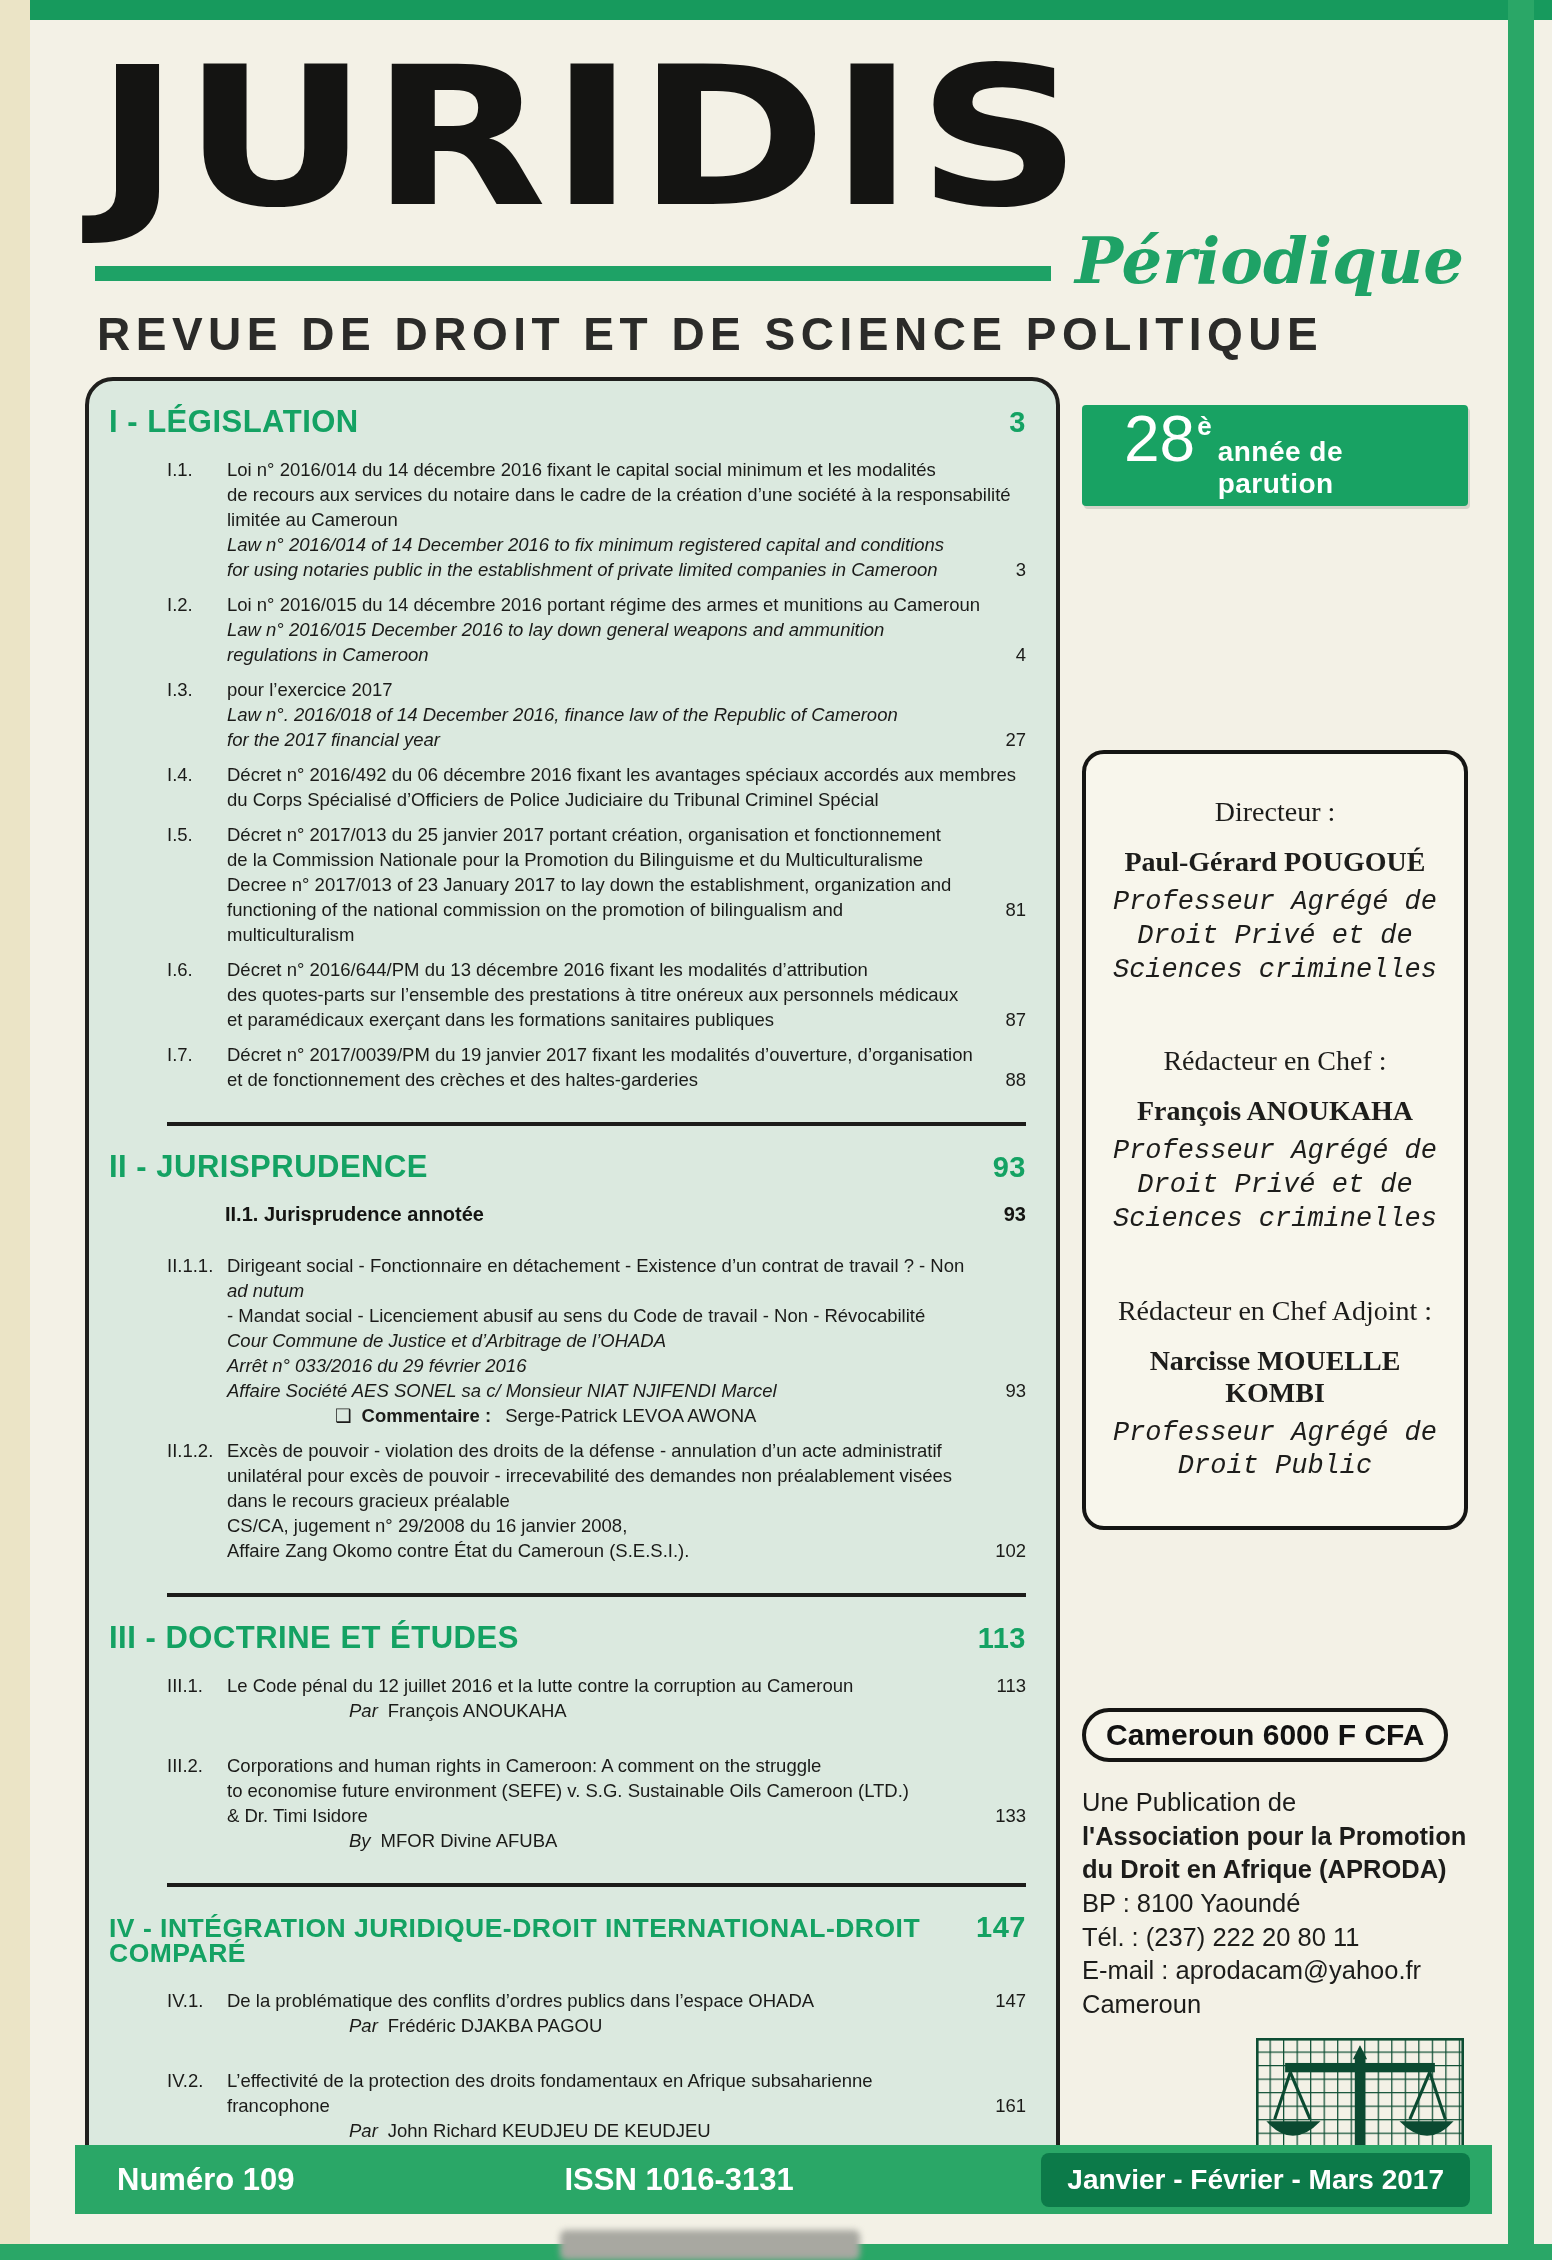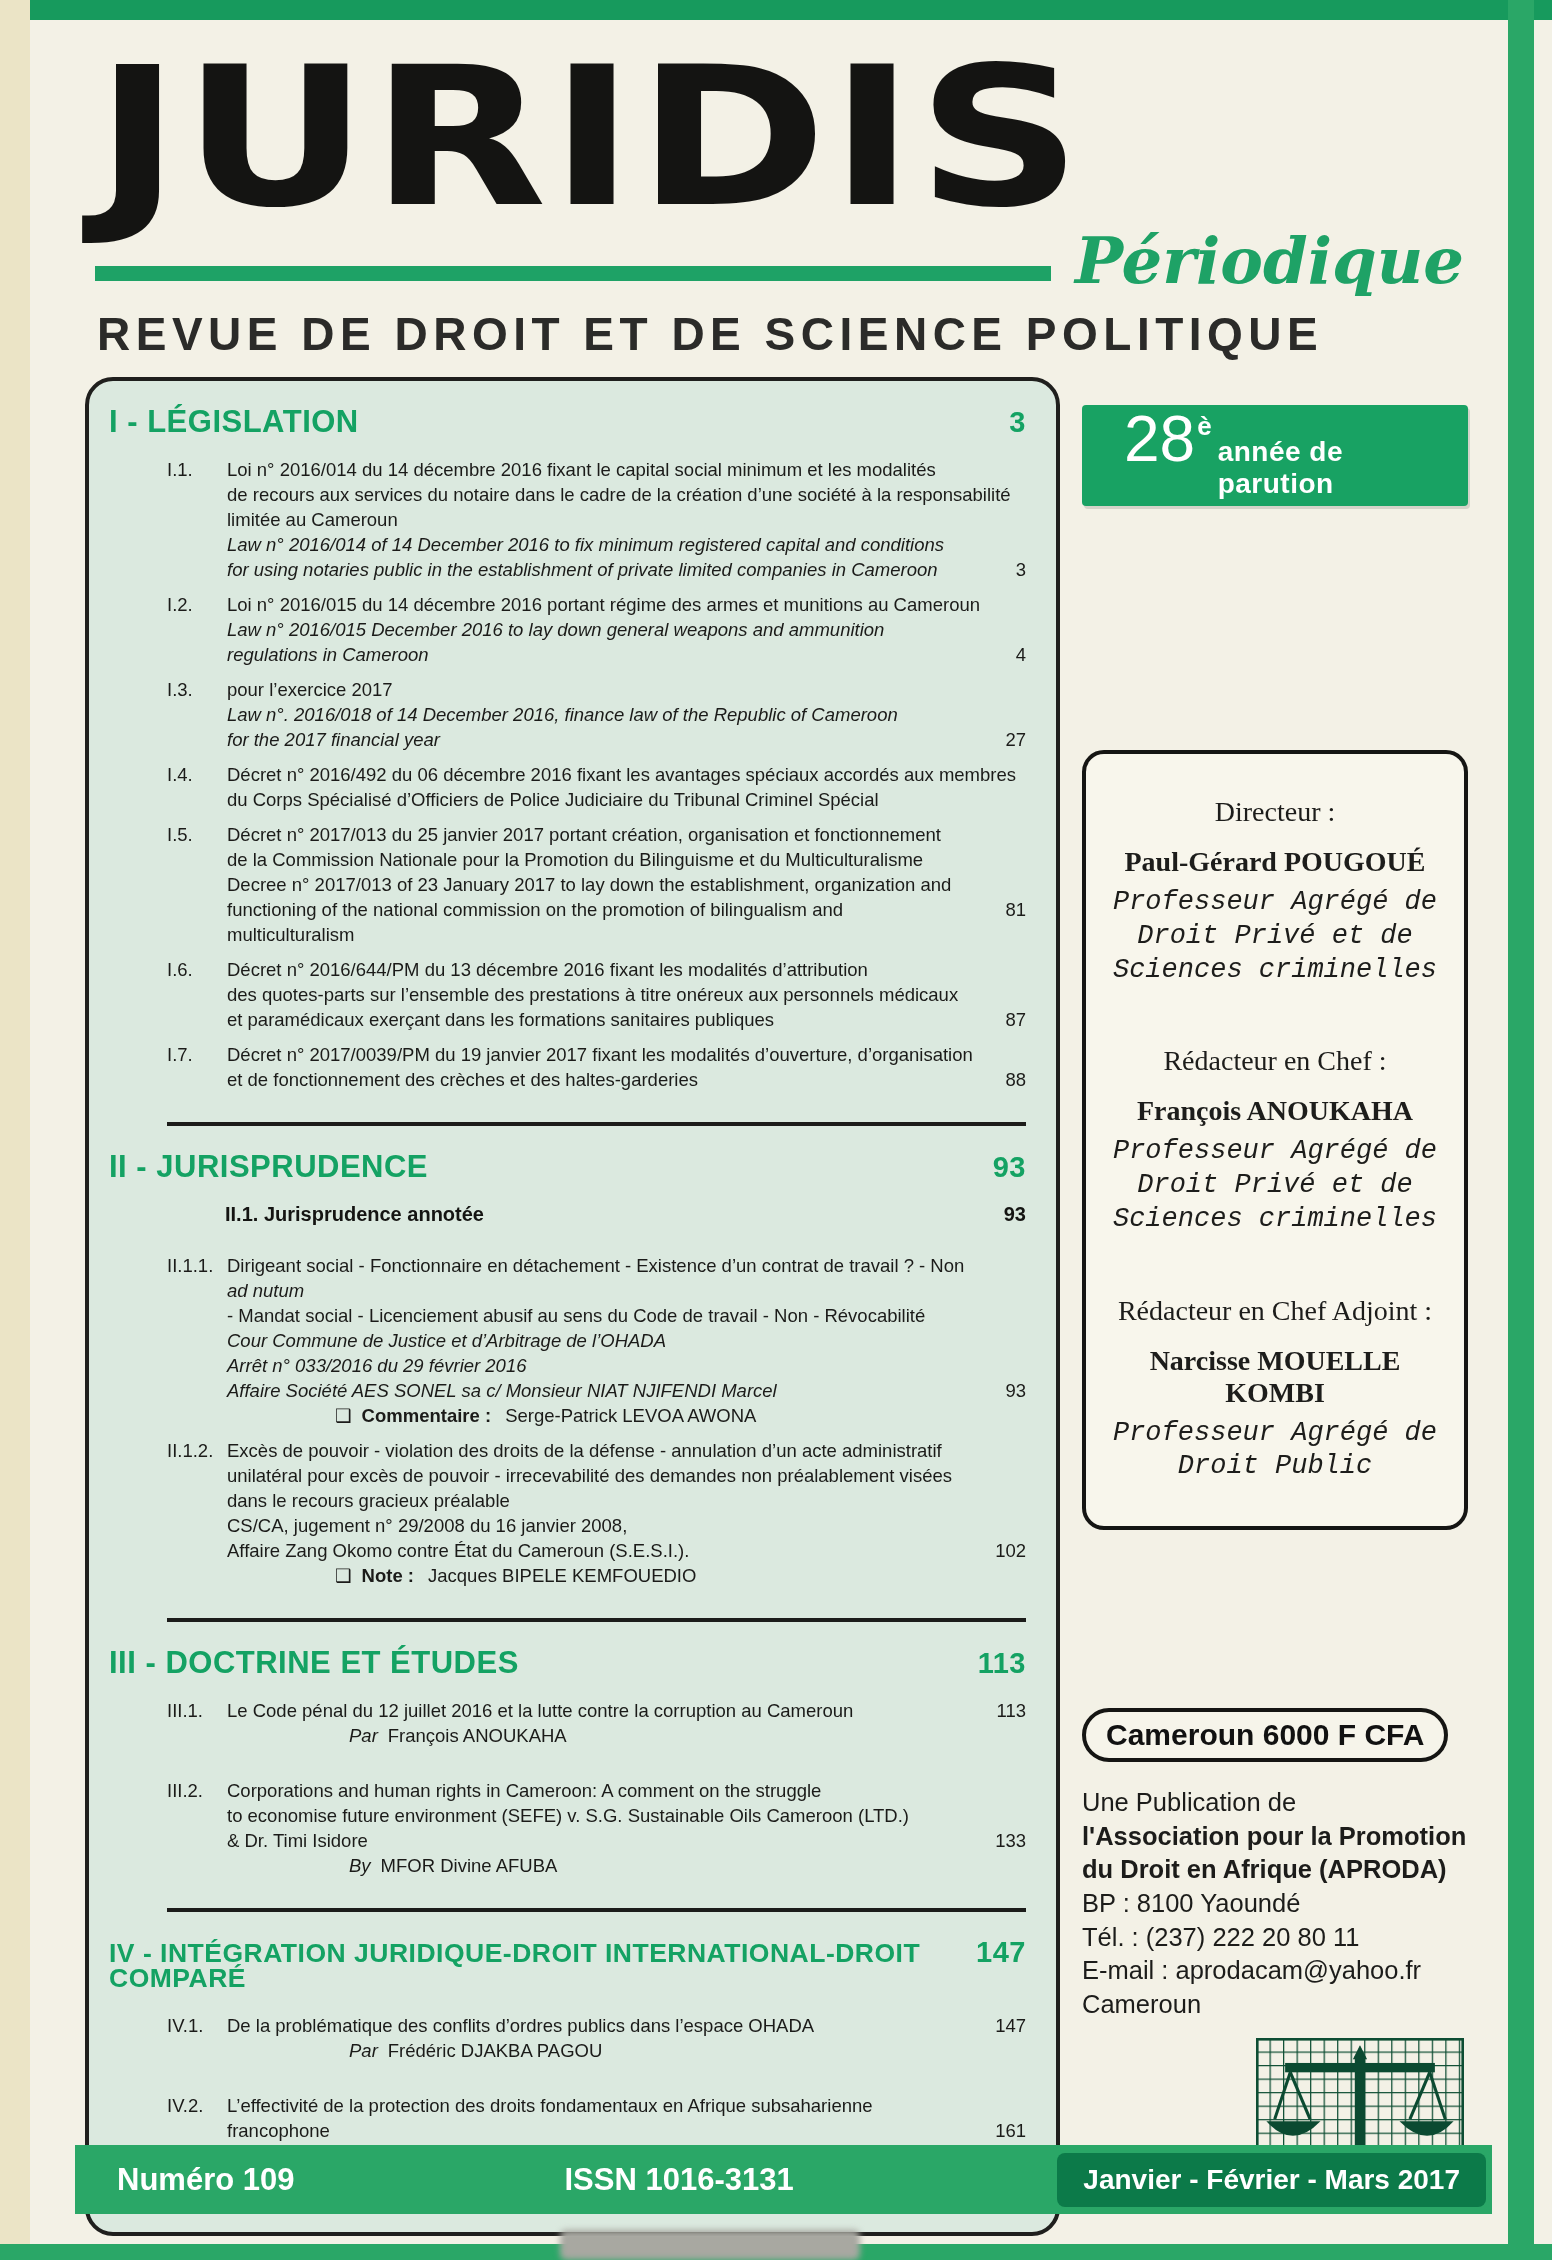--- a/index.html
+++ b/index.html
@@ -65,21 +65,21 @@
               padding:6px 20px;font-size:30px;font-weight:bold;color:#111;background:#f6f4ea;white-space:nowrap;}
   .publisher{margin-top:24px;font-size:25.5px;line-height:1.32;color:#1c1c1a;}
   .publisher .b{font-weight:bold;}
   .logo-wrap{margin-top:16px;display:flex;justify-content:flex-end;padding-right:4px;}
 
   
   .footer{position:absolute;left:75px;right:60px;bottom:46px;height:69px;background:#2aa767;
           display:flex;align-items:center;color:#fff;font-weight:bold;}
   .footer .issue{font-size:31px;margin-left:42px;}
   .footer .issn{font-size:31px;margin-left:270px;}
-  .footer .period-patch{margin-left:auto;margin-right:6px;background:#0c7a49;border-radius:8px;
+  .footer .period-patch{margin-left:auto;margin-right:22px;background:#0c7a49;border-radius:8px;
           height:54px;display:flex;align-items:center;padding:0 26px;font-size:28px;}
 </style>
 </head>
 <body>
 
 <div class="page">
   <div class="frame-top"></div>
   <div class="edge-left"></div>
   <div class="frame-right"></div>
 
@@ -254,21 +254,20 @@
                 <div class="line">
                   <span class="t">dans le recours gracieux préalable</span>
                 </div>
                 <div class="line">
                   <span class="t">CS/CA, jugement n° 29/2008 du 16 janvier 2008,</span>
                 </div>
                 <div class="line">
                   <span class="t">Affaire Zang Okomo contre État du Cameroun (S.E.S.I.).</span>
                   <span class="pg">102</span>
                 </div>
-                <div class="line note"><span class="glyph">❑</span><b class="note-label">Note :</b><span class="note-text">Jacques BIPELE KEMFOUEDIO</span></div>
               </div>
             </div>
           </section>
           <section class="toc-section gappy">
             <div class="sec-head">
               <span class="sec-label">III - DOCTRINE  ET ÉTUDES</span>
               <span class="sec-page">113</span>
             </div>
             <div class="entry">
               <span class="num">III.1.</span>

